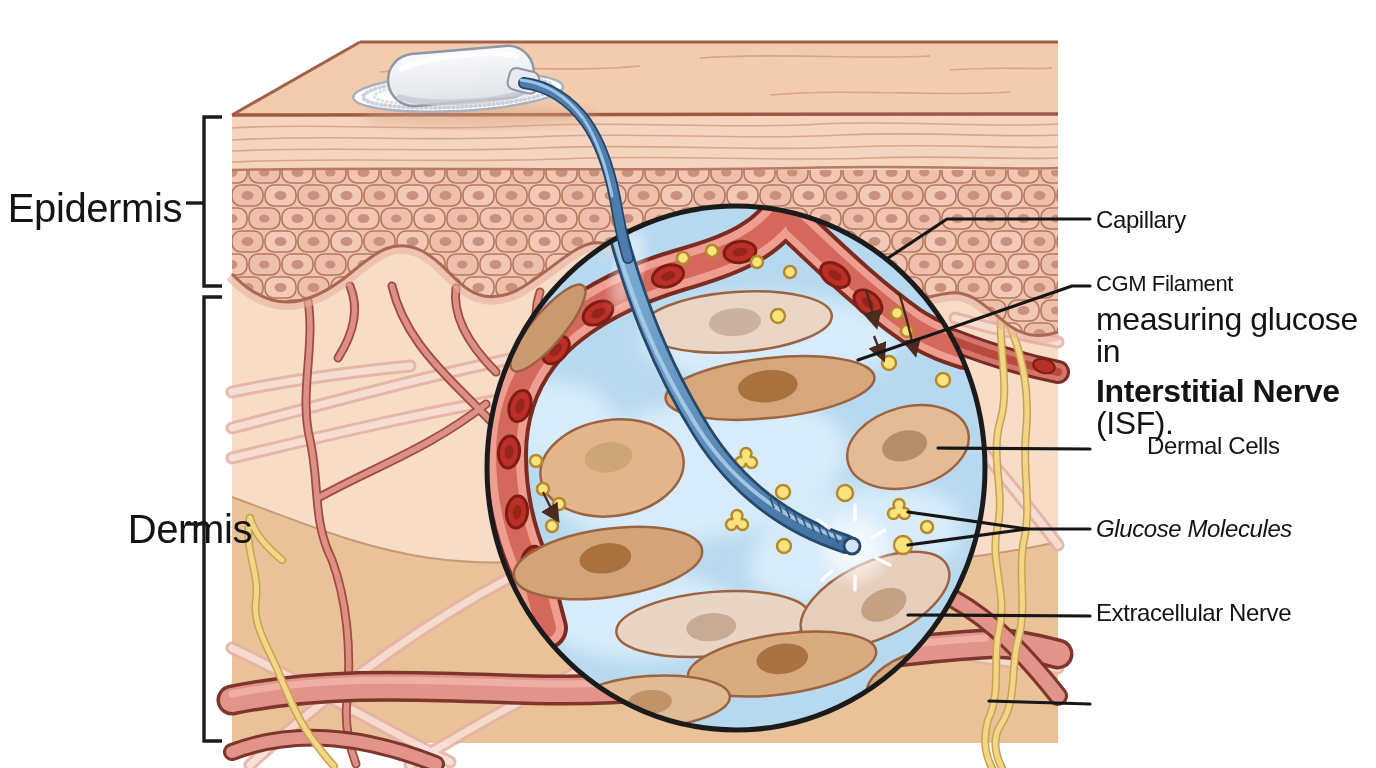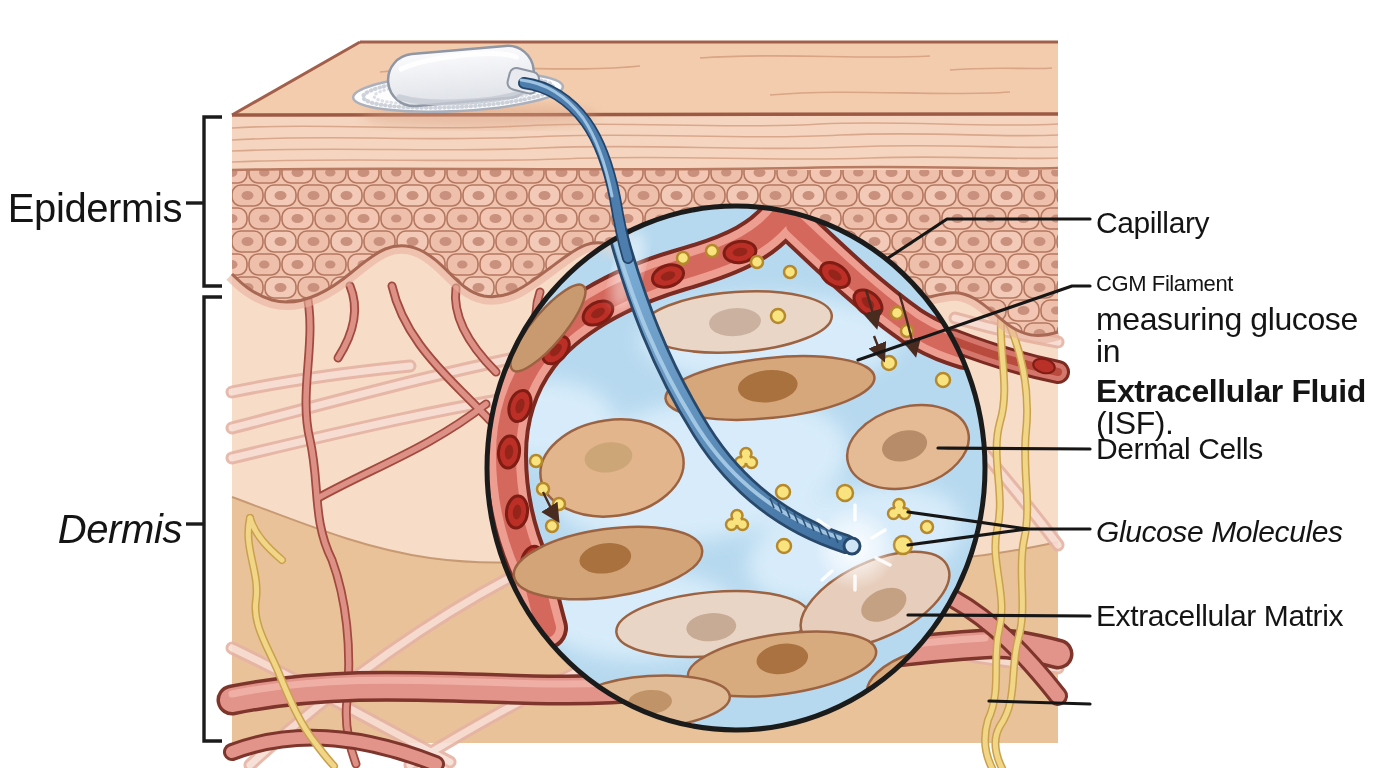--- a/index.html
+++ b/index.html
@@ -1,21 +1,21 @@
 <!DOCTYPE html>
 <html><head>
 <meta charset="utf-8">
 <style>
   html,body{margin:0;padding:0;background:#ffffff;}
   .stage{position:relative;width:1376px;height:768px;overflow:hidden;background:#fff;
          font-family:"Liberation Sans",sans-serif;}
   .stage svg{position:absolute;left:0;top:0;}
   .lbl{position:absolute;color:#141414;white-space:nowrap;line-height:1;letter-spacing:-0.4px;}
   .lbl-left{font-size:40px;text-align:right;}
-  .lbl-right{font-size:30px;}
+  .lbl-right{font-size:24px;}
   .cgm-block{position:absolute;color:#141414;line-height:1;letter-spacing:-0.4px;}
   .cgm-title{font-size:22px;font-weight:normal;}
   .cgm-sub{font-size:32px;margin-top:8px;}
   .b{font-weight:bold;}
 </style>
 </head>
 <body>
 
 <div class="stage">
 <svg width="1376" height="768" viewBox="0 0 1376 768">
@@ -392,26 +392,26 @@
   </g>
   <g fill="none" stroke="#1b1b1b" stroke-width="3.4">
     <path d="M222,117 L204,117 L204,286 L222,286"></path>
     <path d="M222,297 L204,297 L204,741 L222,741"></path>
     <path d="M186,203 L203,203"></path>
     <path d="M186,524 L203,524"></path>
   </g>
 </svg>
 
 <div class="lbl lbl-left" style="right:1194px;top:188px;">Epidermis</div>
-<div class="lbl lbl-left" style="right:1194px;top:509px;font-style:italic;">Dermis</div>
+<div class="lbl lbl-left" style="right:1124px;top:509px;">Dermis</div>
 
 <div class="lbl lbl-right" style="left:1096px;top:208px;">Capillary</div>
 
 <div class="cgm-block" style="left:1096px;top:273px;">
   <div class="cgm-title">CGM Filament</div>
   <div class="cgm-sub">measuring glucose in</div>
-  <div class="cgm-sub"><span class="b">Extracellular Fluid</span><span> (ISF).</span></div>
+  <div class="cgm-sub"><span class="b">Interstitial Nerve</span><span> (ISF).</span></div>
 </div>
 
-<div class="lbl lbl-right" style="left:1096px;top:434px;text-align:right;">Dermal Cells</div>
+<div class="lbl lbl-right" style="left:1147px;top:434px;text-align:right;">Dermal Cells</div>
 <div class="lbl lbl-right" style="left:1096px;top:517px;font-style:italic;">Glucose Molecules</div>
-<div class="lbl lbl-right" style="left:1096px;top:601px;">Extracellular Matrix</div>
+<div class="lbl lbl-right" style="left:1096px;top:601px;">Extracellular Nerve</div>
 </div>
 
 </body></html>

